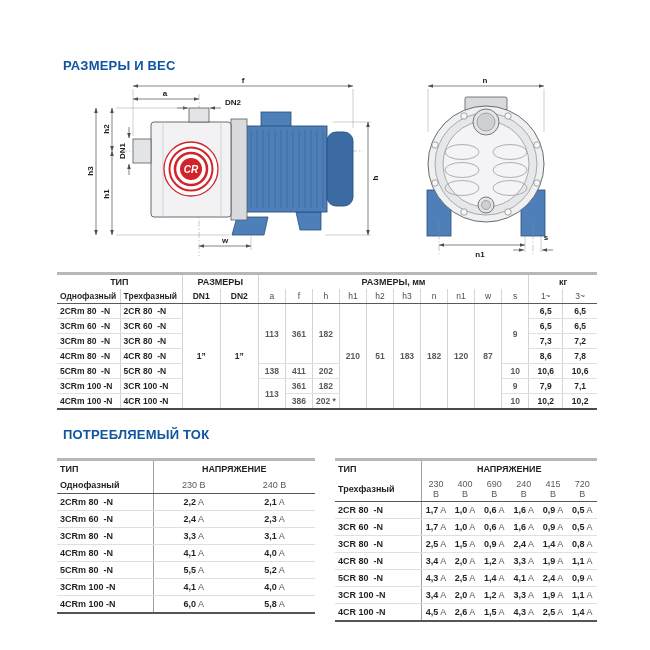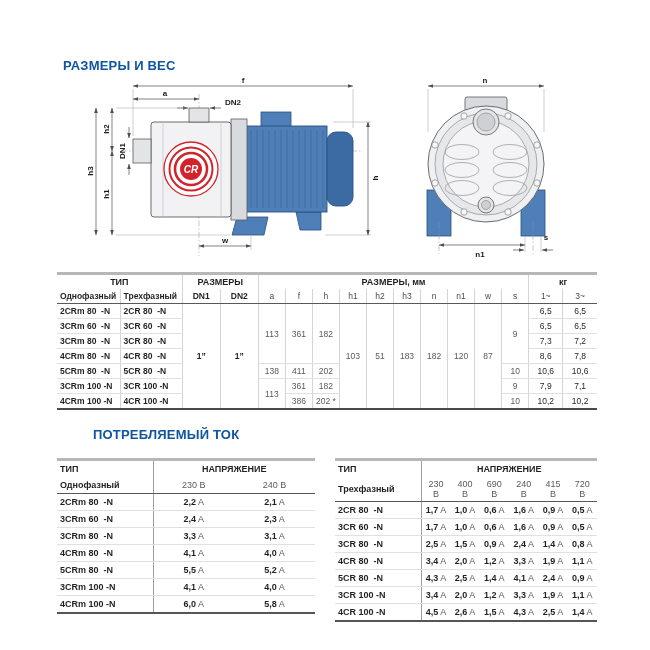--- a/index.html
+++ b/index.html
@@ -1,20 +1,20 @@
 <!DOCTYPE html>
 <html><head>
 <meta charset="utf-8">
 <style>
   html,body{margin:0;padding:0;background:#fff;}
   .page{position:relative;width:650px;height:631px;background:#ffffff;
         font-family:"Liberation Sans",sans-serif;color:#231f20;overflow:hidden;}
   .sec-title{position:absolute;font-weight:bold;font-size:13px;color:#0f55a0;letter-spacing:.2px;}
   #title1{left:63px;top:58px;}
-  #title2{left:63px;top:427px;margin-left:30px;}
+  #title2{left:63px;top:427px;}
 
   .drawing{position:absolute;left:85px;top:74px;width:530px;height:194px;}
   .drawing .lbl{font:bold 8px "Liberation Sans",sans-serif;fill:#1a1a1a;}
   .drawing .dimln{stroke:#4d4e50;stroke-width:.7;fill:none;}
   .drawing .ext{stroke:#9b9ea1;stroke-width:.5;fill:none;}
   .drawing .cl{stroke:#8f9396;stroke-width:.5;fill:none;stroke-dasharray:6 2 1.5 2;}
 
   table{border-collapse:collapse;table-layout:fixed;}
   th,td{font-weight:normal;}
 
@@ -22,26 +22,26 @@
         border-top:3px solid #b7b7b7;border-bottom:2px solid #4a4a4a;}
   .dims th,.dims td{padding:1px 2px;text-align:center;vertical-align:middle;height:12px;
         border-right:1px solid #d4d4d4;}
   .dims .lastc{border-right:none;}
   .dims thead th{color:#231f20;}
   .dims .grp{font-weight:bold;font-size:9px;}
   .dims .sub-row th{border-bottom:1px solid #58595b;}
   .dims .type-h{font-weight:bold;text-align:left;padding-left:3px;}
   .dims .dn-h{font-weight:bold;}
   .dims .dim-h,.dims .kg-h{color:#4c4d4f;}
-  .dims tbody td{border-bottom:1px solid #e0e0e0;}
+  .dims tbody td{border-bottom:1px solid #e0e0e0;font-weight:bold;}
   .dims tbody tr:last-child td{border-bottom:none;}
   .dims .c-type{text-align:left;font-weight:bold;white-space:pre;padding-left:3px;}
   .dims .c-dn{font-weight:bold;}
   .dims .c-dim{color:#58595b;}
-  .dims .c-kg{font-weight:normal;}
+  .dims .c-kg{font-weight:bold;}
 
   .amp{position:absolute;top:458px;font-size:9px;
        border-top:3px solid #b7b7b7;border-bottom:2px solid #555;}
   #sp-table{left:57px;width:258px;}
   #tp-table{left:335px;width:262px;}
   .amp th,.amp td{padding:2px 3px;height:12px;vertical-align:middle;}
   .amp .tcol{text-align:left;font-weight:bold;border-right:1px solid #9f9f9f;white-space:pre;}
   .amp thead .vh{font-weight:bold;text-align:center;}
   .amp thead .volt{color:#58595b;text-align:center;}
   .amp .sub-row th{border-bottom:1px solid #58595b;}
@@ -223,21 +223,21 @@
       </thead>
     <tbody id="dims-body">
         <tr>
           <td class="c-type">2CRm 80  -N</td>
           <td class="c-type">2CR 80  -N</td>
           <td class="c-dn" rowspan="7">1”</td>
           <td class="c-dn" rowspan="7">1”</td>
           <td class="c-dim" rowspan="4">113</td>
           <td class="c-dim" rowspan="4">361</td>
           <td class="c-dim" rowspan="4">182</td>
-          <td class="c-dim" rowspan="7">103</td>
+          <td class="c-dim" rowspan="7">210</td>
           <td class="c-dim" rowspan="7">51</td>
           <td class="c-dim" rowspan="7">183</td>
           <td class="c-dim" rowspan="7">182</td>
           <td class="c-dim" rowspan="7">120</td>
           <td class="c-dim" rowspan="7">87</td>
           <td class="c-dim" rowspan="4">9</td>
           <td class="c-kg">6,5</td>
           <td class="c-kg lastc">6,5</td>
         </tr>
         <tr>

